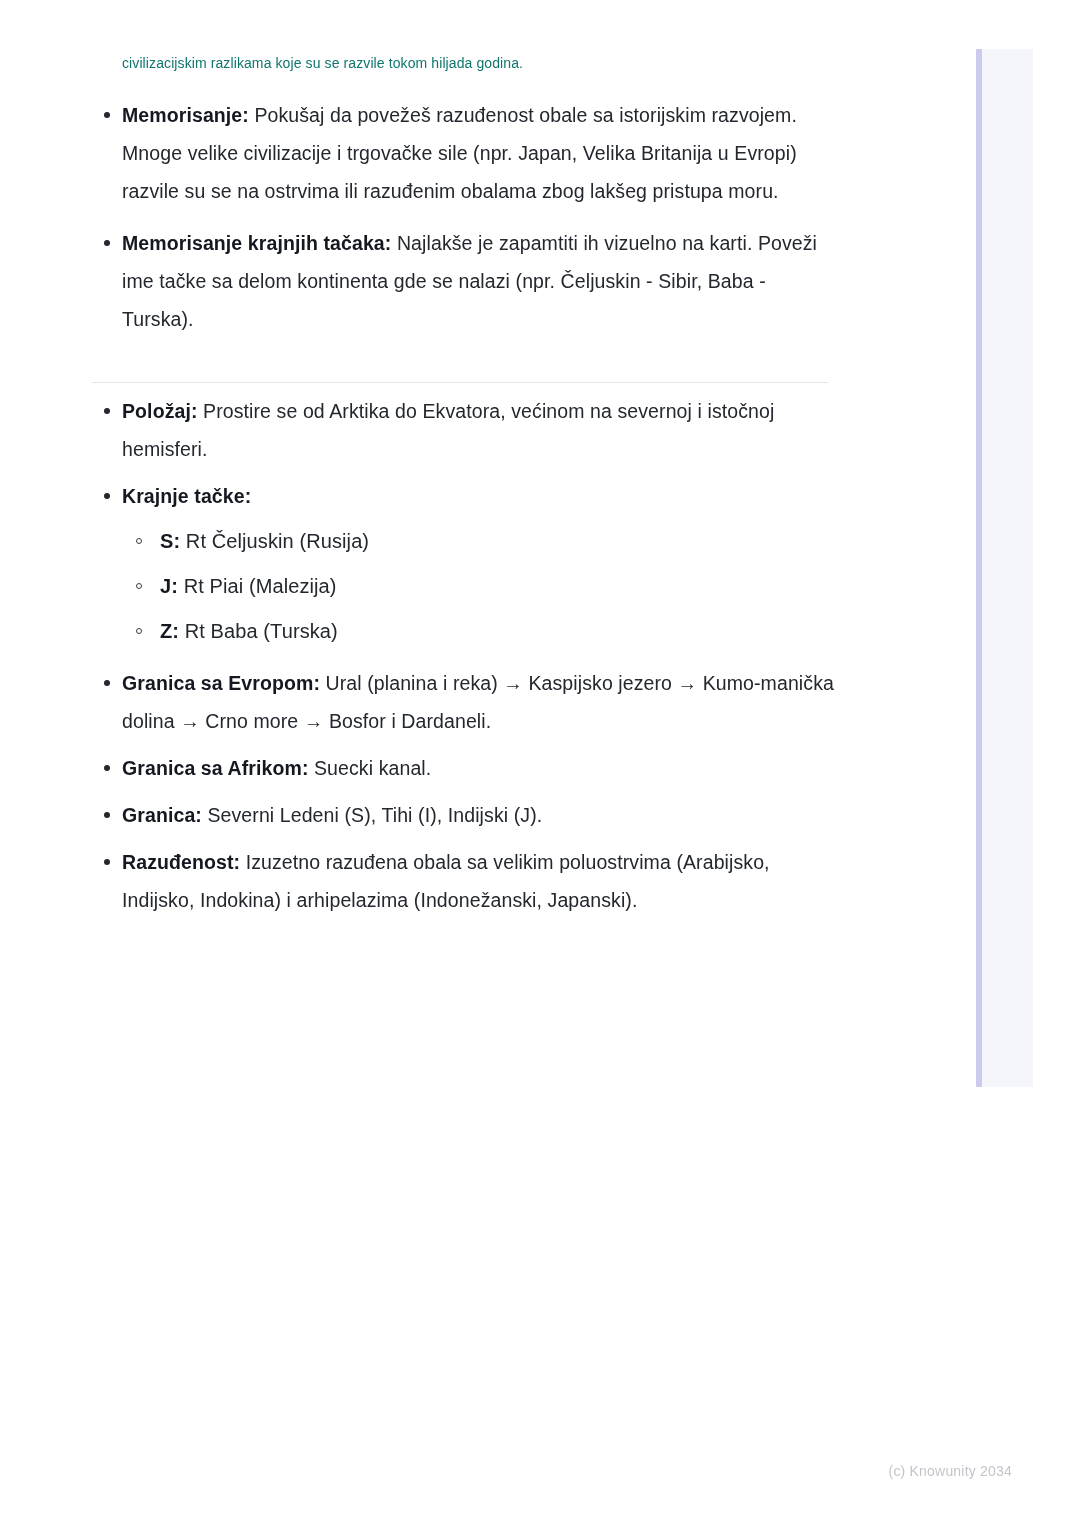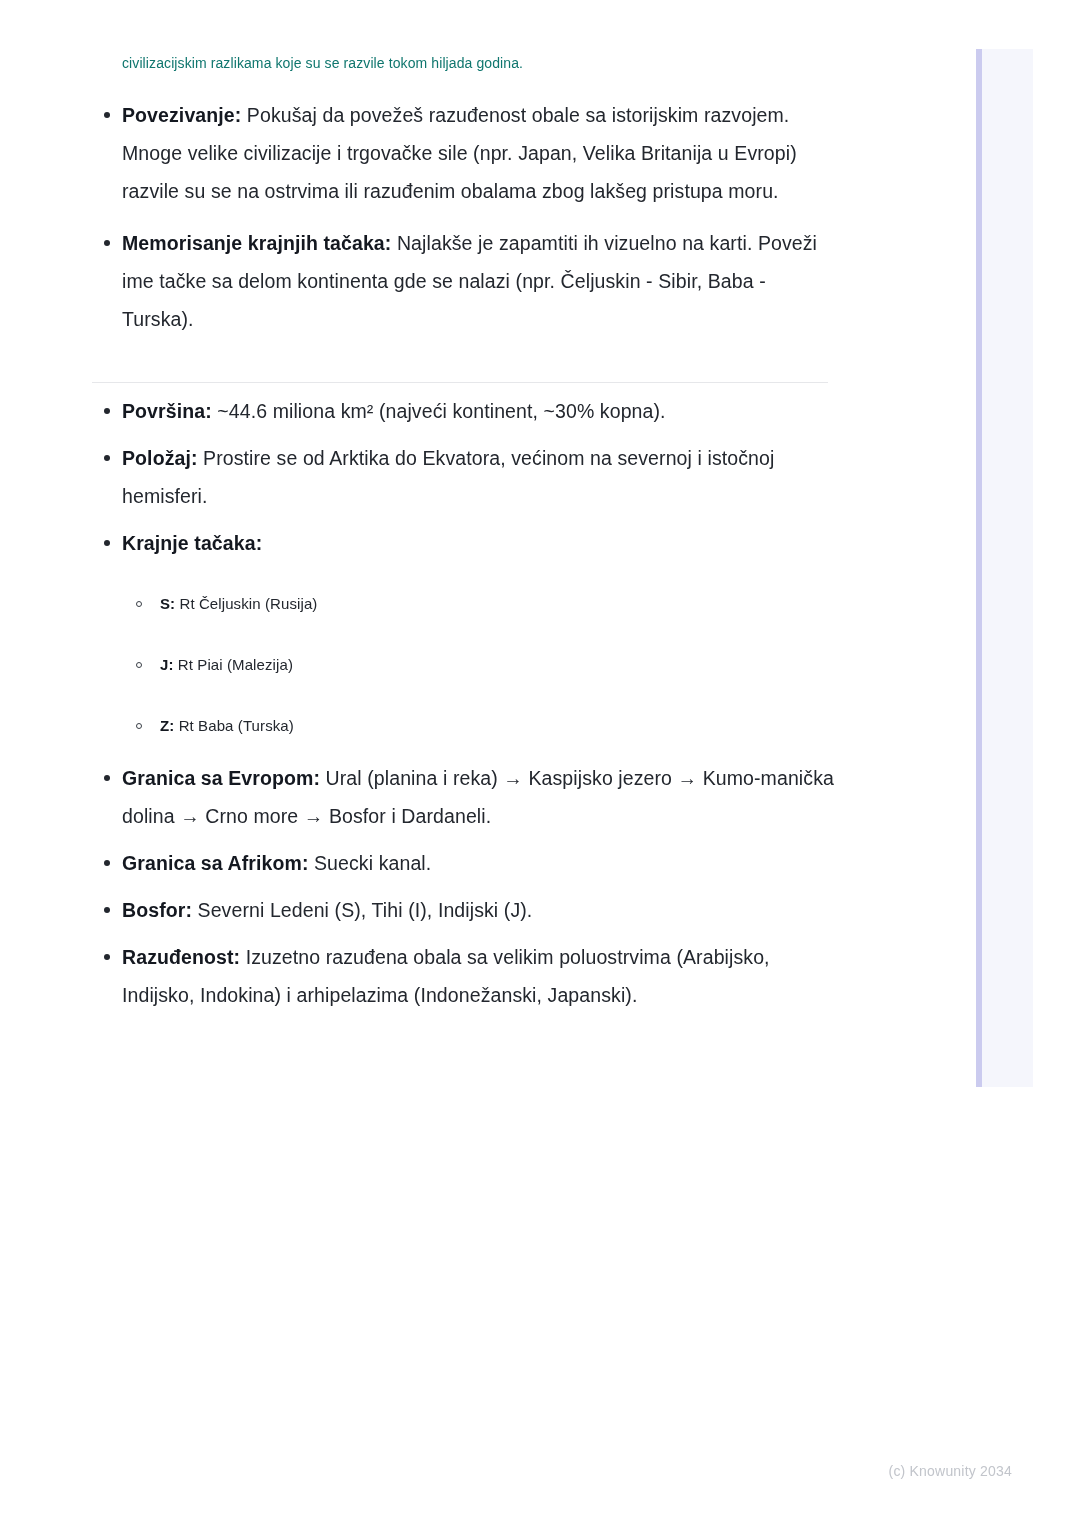--- a/index.html
+++ b/index.html
@@ -83,22 +83,22 @@
   }
 
   ul.subbullets {
     list-style: none;
     margin: 4px 0 0 0;
     padding: 0;
   }
   ul.subbullets > li {
     position: relative;
     padding: 0 0 0 38px;
-    margin: 23px 0 0 0;
-    font-size: 15px;
+    margin: 7px 0 0 0;
+    font-size: 20px;
     line-height: 38px;
   }
   ul.subbullets > li::before {
     content: "";
     position: absolute;
     left: 14px;
     top: 16px;
     width: 6px;
     height: 6px;
     border-radius: 50%;
@@ -149,42 +149,39 @@
 
 <div class="side-panel"></div>
 
 <div class="page">
   <div class="content">
 
     <p class="body-line">civilizacijskim razlikama koje su se razvile tokom hiljada godina.</p>
 
     <ul class="bullets">
       <li>
-        <b class="lead">Povezivanje:</b><span> Pokušaj da povežeš razuđenost obale sa istorijskim razvojem. Mnoge velike civilizacije i trgovačke sile (npr. Japan, Velika Britanija u Evropi) razvile su se na ostrvima ili razuđenim obalama zbog lakšeg pristupa moru.</span>
+        <b class="lead">Memorisanje:</b><span> Pokušaj da povežeš razuđenost obale sa istorijskim razvojem. Mnoge velike civilizacije i trgovačke sile (npr. Japan, Velika Britanija u Evropi) razvile su se na ostrvima ili razuđenim obalama zbog lakšeg pristupa moru.</span>
       </li>
       <li>
         <b class="lead">Memorisanje krajnjih tačaka:</b><span> Najlakše je zapamtiti ih vizuelno na karti. Poveži ime tačke sa delom kontinenta gde se nalazi (npr. Čeljuskin - Sibir, Baba - Turska).</span>
       </li>
     </ul>
 
     <hr class="divider">
 
 
     <ul class="bullets">
 
-      <li class="tight">
-        <b class="lead">Površina:</b><span> ~44.6 miliona km² (najveći kontinent, ~30% kopna).</span>
-      </li>
 
       <li class="tight">
         <b class="lead">Položaj:</b><span> Prostire se od Arktika do Ekvatora, većinom na severnoj i istočnoj hemisferi.</span>
       </li>
 
       <li class="tight">
-        <b class="lead">Krajnje tačaka:</b><span></span>
+        <b class="lead">Krajnje tačke:</b><span></span>
         <ul class="subbullets">
           <li>
             <b class="lead">S:</b><span> Rt Čeljuskin (Rusija)</span>
           </li>
           <li>
             <b class="lead">J:</b><span> Rt Piai (Malezija)</span>
           </li>
           <li>
             <b class="lead">Z:</b><span> Rt Baba (Turska)</span>
           </li>
@@ -193,21 +190,21 @@
 
       <li>
         <b class="lead">Granica sa Evropom:</b><span> Ural (planina i reka) → Kaspijsko jezero → Kumo-manička dolina → Crno more → Bosfor i Dardaneli.</span>
       </li>
 
       <li class="tight">
         <b class="lead">Granica sa Afrikom:</b><span> Suecki kanal.</span>
       </li>
 
       <li class="tight">
-        <b class="lead">Bosfor:</b><span> Severni Ledeni (S), Tihi (I), Indijski (J).</span>
+        <b class="lead">Granica:</b><span> Severni Ledeni (S), Tihi (I), Indijski (J).</span>
       </li>
 
       <li class="tight">
         <b class="lead">Razuđenost:</b><span> Izuzetno razuđena obala sa velikim poluostrvima (Arabijsko, Indijsko, Indokina) i arhipelazima (Indonežanski, Japanski).</span>
       </li>
 
     </ul>
   </div>
 </div>
 

